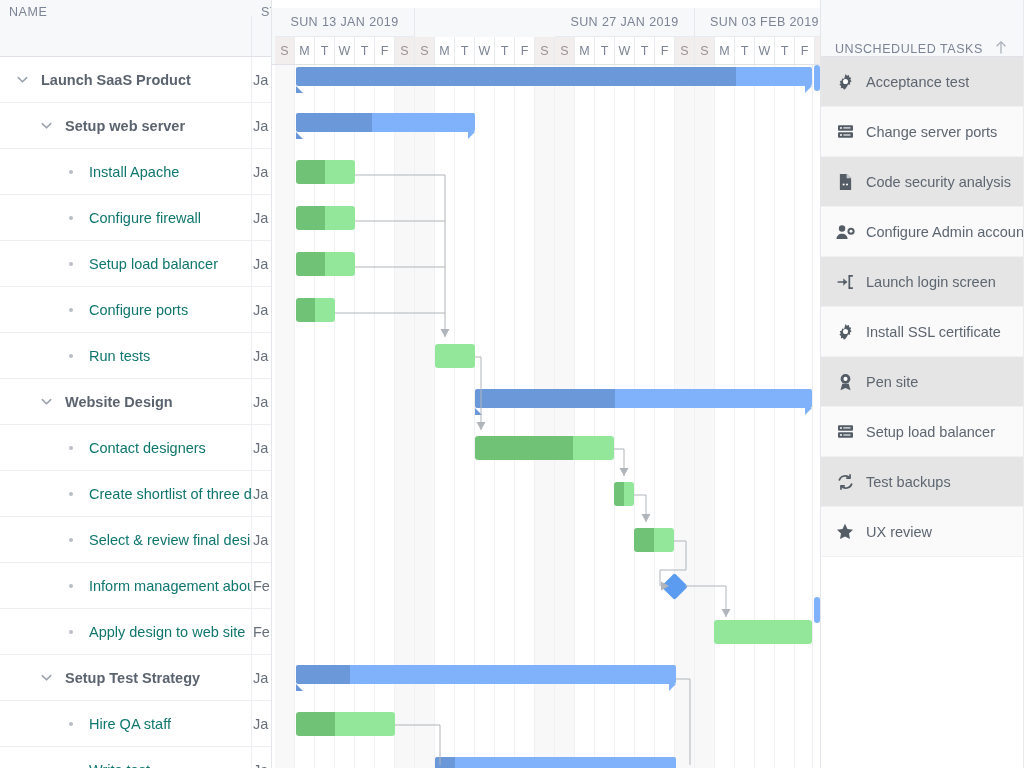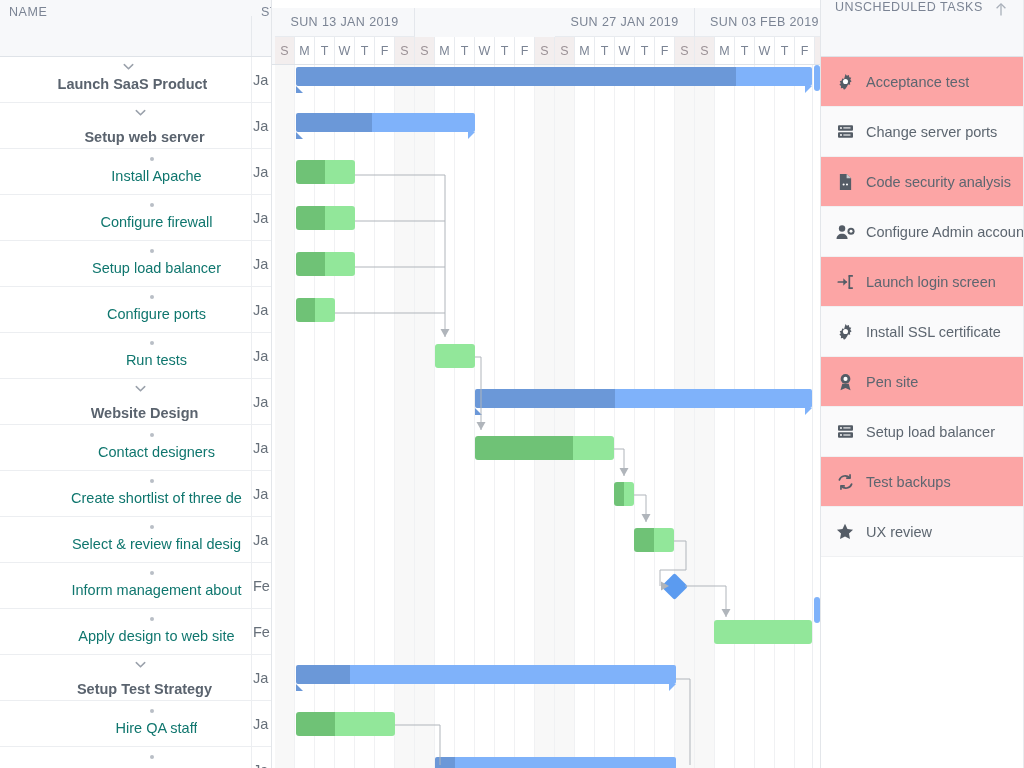--- a/index.html
+++ b/index.html
@@ -51,32 +51,31 @@
   }
   .grow .rowdiv {
     position: absolute; top: 0; bottom: 0; left: 251px;
     width: 1px; background: #eceef1;
   }
   .tname {
     display: flex; align-items: center;
     width: 252px; height: 100%;
     overflow: hidden; white-space: nowrap;
     font-size: 14.5px;
-    flex-direction: column;
   }
   .tstart {
     position: absolute; left: 252px; top: 0; bottom: 0;
     width: 40px;
     display: flex; align-items: center;
     font-size: 14.5px; color: #666f79;
     overflow: hidden; white-space: nowrap;
     padding-left: 1px;
   }
   .lvl0 { padding-left: 13px; }
-  .lvl1 { padding-left: 37px; gap: 7px; }
+  .lvl1 { padding-left: 37px; }
   .lvl2 { padding-left: 61px; }
   .chev {
     width: 19px; height: 19px; flex: 0 0 19px;
     display: flex; align-items: center; justify-content: center;
     margin-right: 9px;
   }
   .chev svg { display:block; }
   .bullet {
     width: 19px; height: 19px; flex: 0 0 19px;
     display: flex; align-items: center; justify-content: center;
@@ -203,40 +202,40 @@
     width: 204px; height: 768px;
     flex: 0 0 204px;
     background: #ffffff;
     border-left: 1px solid #e3e6ea;
     overflow: hidden;
   }
   #unsched-header {
     height: 57px;
     background: #f7f8fa;
     border-bottom: 1px solid #dfe3e8;
-    display: flex; align-items: flex-start;
+    display: flex; align-items: flex-end;
     padding: 0 14px 0 14px;
     position: relative;
   }
   #unsched-header .ut-title {
     font-size: 12.5px; letter-spacing: .55px; color: #7b8494;
     flex: 1; white-space: nowrap;
   }
   #unsched-header .ut-sort {
     width: 18px; height: 18px;
     display: flex; align-items: center; justify-content: center;
     color: #a9b0ba;
   }
   .urow {
     height: 50px;
     display: flex; align-items: center;
     padding-left: 14px;
     border-bottom: 1px solid #f0f1f3;
     font-size: 14.5px; color: #5d6670;
-    background: #fca5a5;
+    background: #e5e5e5;
   }
   .urow:nth-child(even) { background: #fafafb; }
   .urow .uicon {
     width: 20px; height: 20px; flex: 0 0 20px;
     margin-right: 11px;
     display: flex; align-items: center; justify-content: center;
     color: #545c66;
   }
   .urow .ulabel { white-space: nowrap; overflow: hidden; }
   #unsched-panel .edge {

